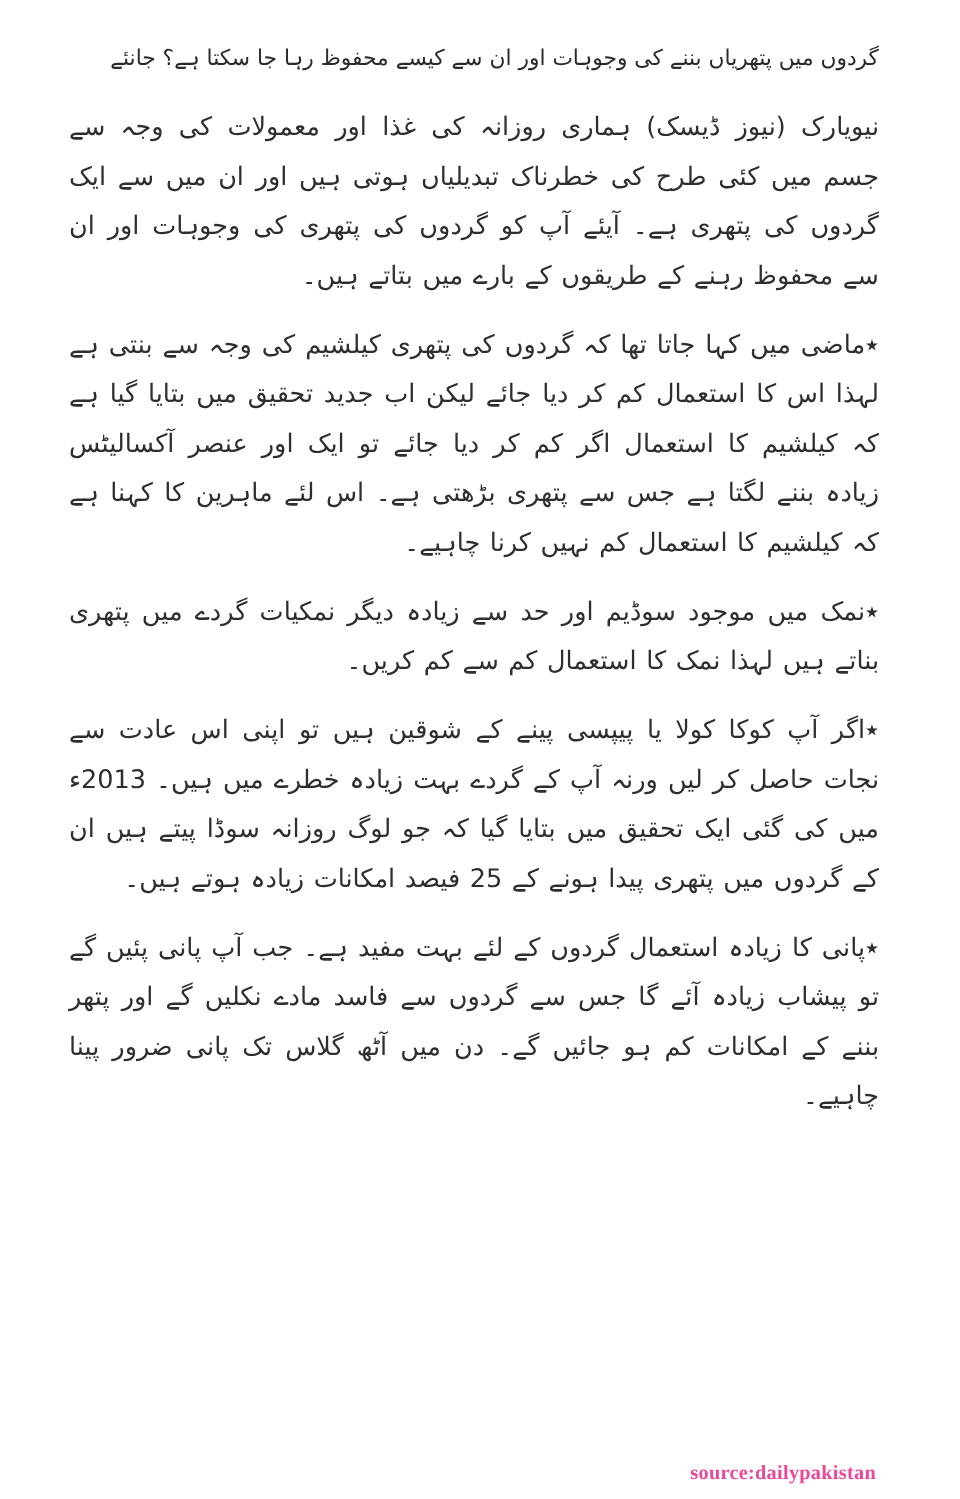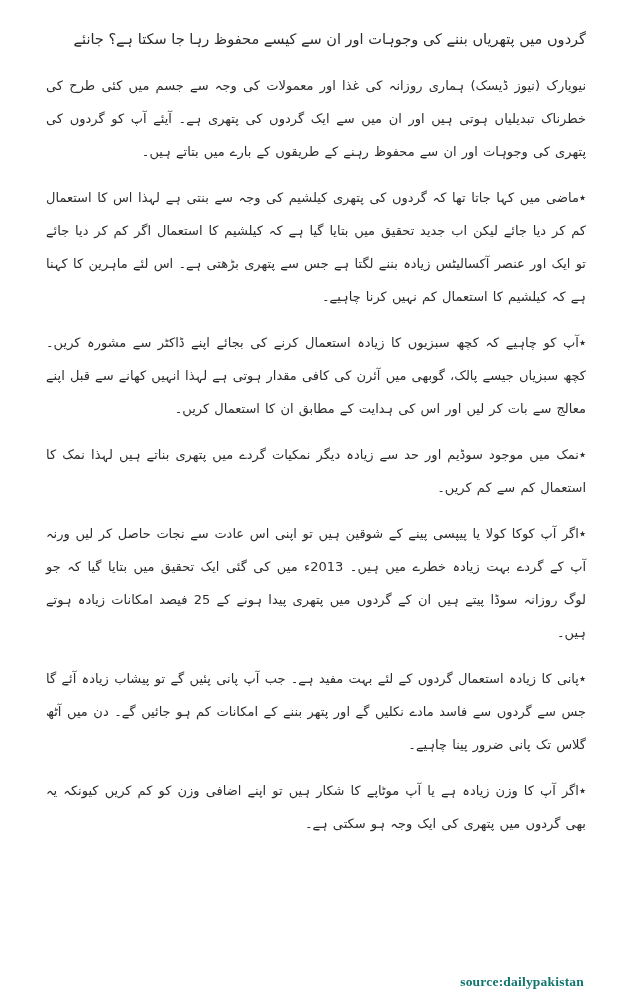--- a/index.html
+++ b/index.html
@@ -28,51 +28,49 @@
     font-size: 14.5px;
     font-weight: 500;
     line-height: 34px;
     margin: 0 0 13px 0;
     color: #2a2a2a;
   }
   .para {
     direction: rtl;
     text-align: justify;
     text-align-last: right;
-    font-size: 13px;
+    font-size: 17px;
     font-weight: 400;
     line-height: 33px;
     margin: 0 0 13px 0;
     color: #2e2e2e;
     word-spacing: 1px;
   }
   .source-credit {
     position: absolute;
     bottom: 9px;
     right: 22px;
     direction: ltr;
     font-family: "Liberation Serif", "DejaVu Serif", serif;
     font-weight: 700;
     font-size: 13.5px;
-    color: #0f766e;
+    color: #ec4899;
     letter-spacing: 0.2px;
   }
 </style>
 </head>
 <body>
 
 <div class="page">
   <div class="article">
 
     <h1 class="article-title">گردوں میں پتھریاں بننے کی وجوہات اور ان سے کیسے محفوظ رہا جا سکتا ہے؟ جانئے</h1>
 
     <p class="para">نیویارک (نیوز ڈیسک) ہماری روزانہ کی غذا اور معمولات کی وجہ سے جسم میں کئی طرح کی خطرناک تبدیلیاں ہوتی ہیں اور ان میں سے ایک گردوں کی پتھری ہے۔ آیئے آپ کو گردوں کی پتھری کی وجوہات اور ان سے محفوظ رہنے کے طریقوں کے بارے میں بتاتے ہیں۔</p>
     <p class="para">٭ماضی میں کہا جاتا تھا کہ گردوں کی پتھری کیلشیم کی وجہ سے بنتی ہے لہذا اس کا استعمال کم کر دیا جائے لیکن اب جدید تحقیق میں بتایا گیا ہے کہ کیلشیم کا استعمال اگر کم کر دیا جائے تو ایک اور عنصر آکسالیٹس زیادہ بننے لگتا ہے جس سے پتھری بڑھتی ہے۔ اس لئے ماہرین کا کہنا ہے کہ کیلشیم کا استعمال کم نہیں کرنا چاہیے۔</p>
-    <p class="para">٭آپ کو چاہیے کہ کچھ سبزیوں کا زیادہ استعمال کرنے کی بجائے اپنے ڈاکٹر سے مشورہ کریں۔ کچھ سبزیاں جیسے پالک، گوبھی میں آئرن کی کافی مقدار ہوتی ہے لہذا انہیں کھانے سے قبل اپنے معالج سے بات کر لیں اور اس کی ہدایت کے مطابق ان کا استعمال کریں۔</p>
     <p class="para">٭نمک میں موجود سوڈیم اور حد سے زیادہ دیگر نمکیات گردے میں پتھری بناتے ہیں لہذا نمک کا استعمال کم سے کم کریں۔</p>
     <p class="para">٭اگر آپ کوکا کولا یا پیپسی پینے کے شوقین ہیں تو اپنی اس عادت سے نجات حاصل کر لیں ورنہ آپ کے گردے بہت زیادہ خطرے میں ہیں۔ 2013ء میں کی گئی ایک تحقیق میں بتایا گیا کہ جو لوگ روزانہ سوڈا پیتے ہیں ان کے گردوں میں پتھری پیدا ہونے کے 25 فیصد امکانات زیادہ ہوتے ہیں۔</p>
     <p class="para">٭پانی کا زیادہ استعمال گردوں کے لئے بہت مفید ہے۔ جب آپ پانی پئیں گے تو پیشاب زیادہ آئے گا جس سے گردوں سے فاسد مادے نکلیں گے اور پتھر بننے کے امکانات کم ہو جائیں گے۔ دن میں آٹھ گلاس تک پانی ضرور پینا چاہیے۔</p>
-    <p class="para">٭اگر آپ کا وزن زیادہ ہے یا آپ موٹاپے کا شکار ہیں تو اپنے اضافی وزن کو کم کریں کیونکہ یہ بھی گردوں میں پتھری کی ایک وجہ ہو سکتی ہے۔</p>
 
   </div>
 
   <div class="source-credit">source:dailypakistan</div>
 </div>
 
 </body></html>

